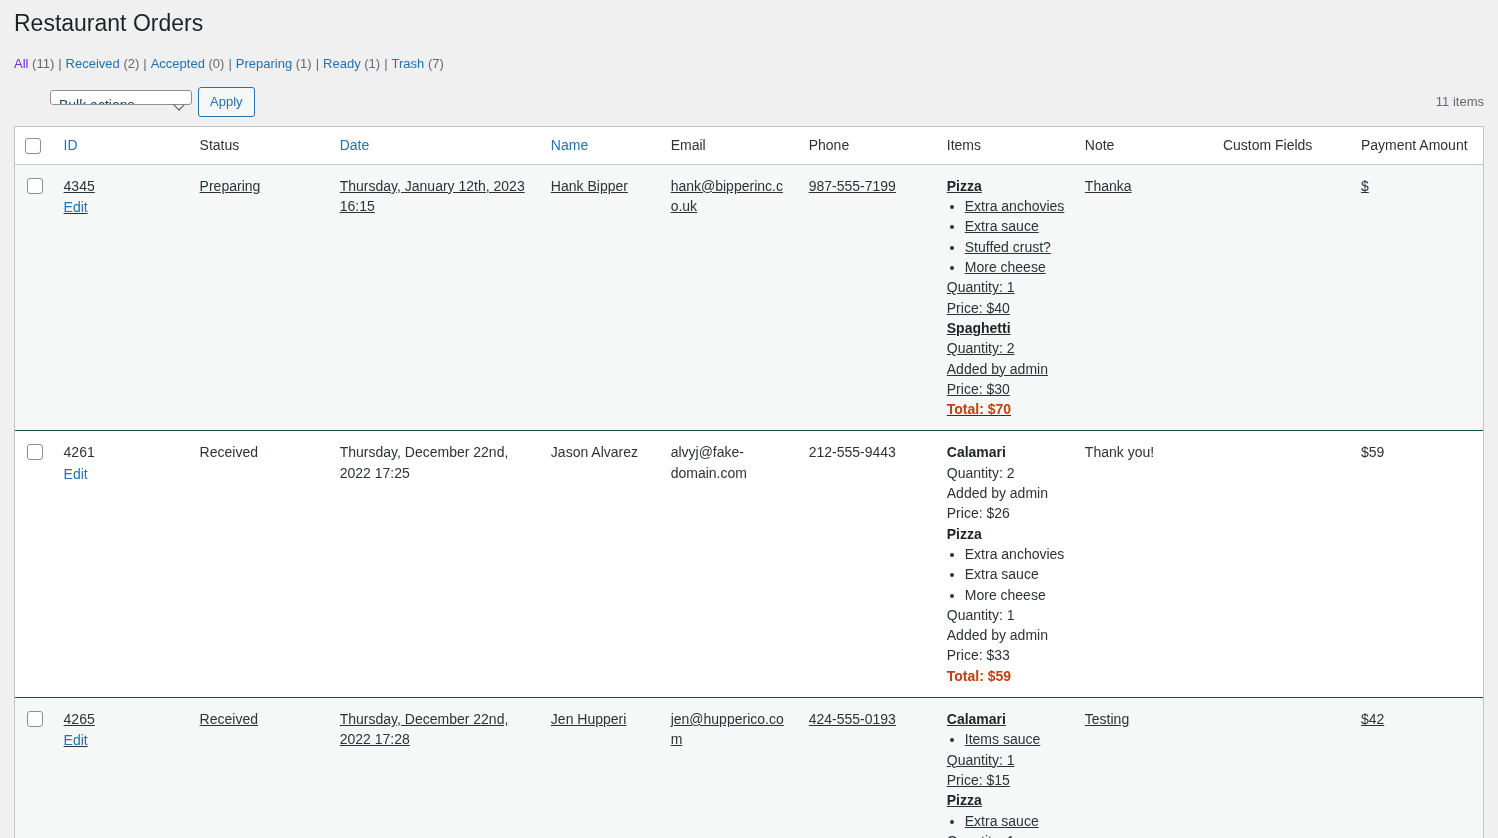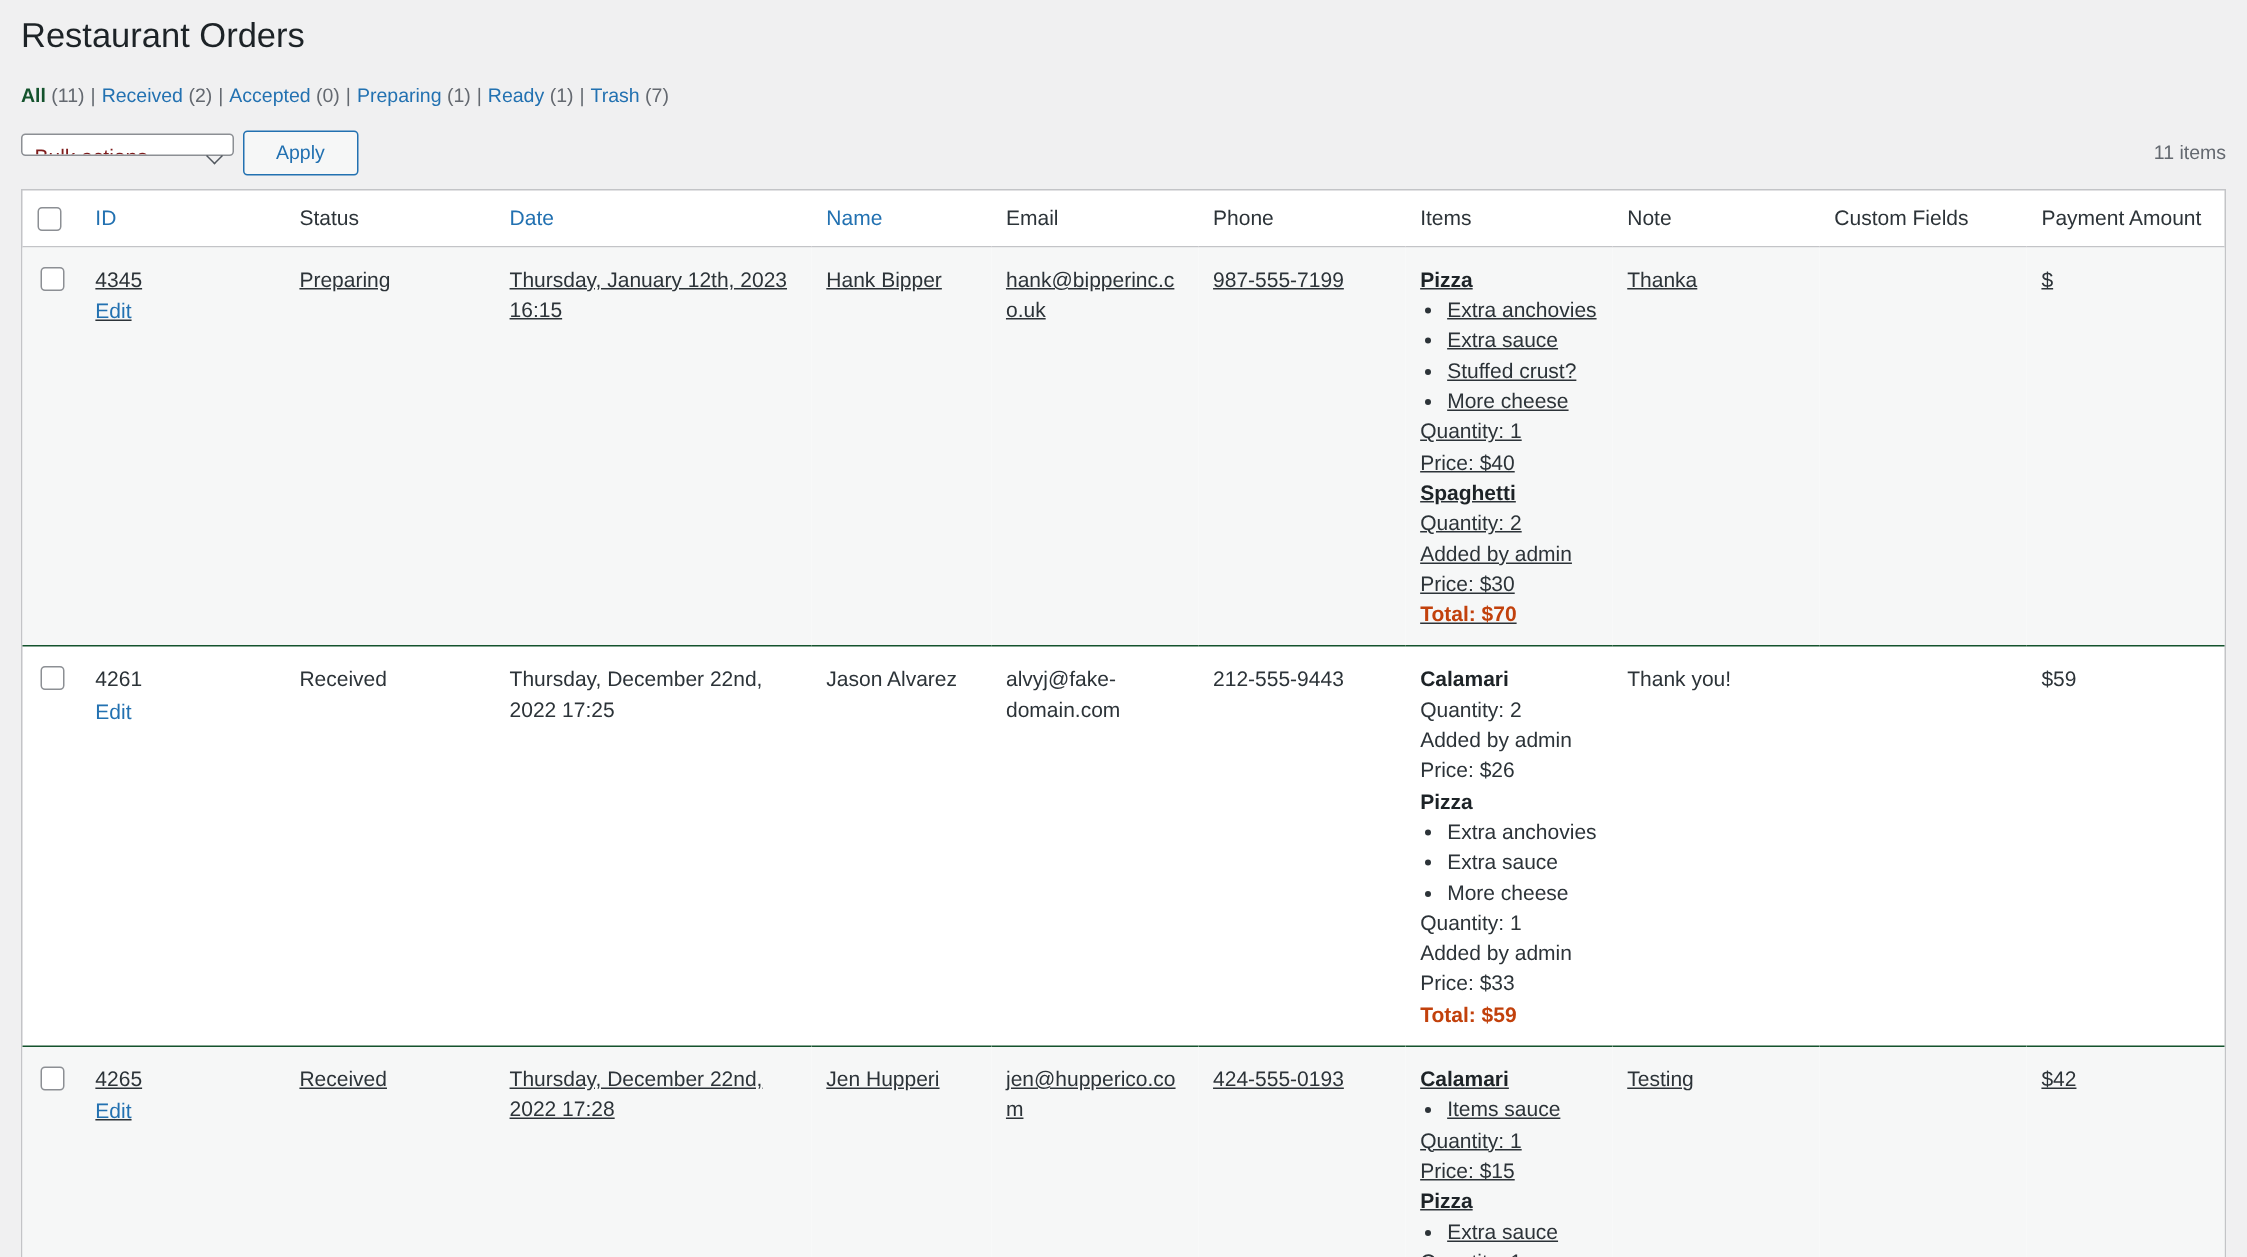--- a/index.html
+++ b/index.html
@@ -26,61 +26,62 @@
   .subsubsub {
     list-style: none;
     margin: 8px 0 0 0;
     padding: 0;
     font-size: 13px;
     line-height: 2;
     color: #646970;
   }
   .subsubsub li { display: inline-block; margin: 0; }
   .subsubsub a { color: #2271b1; text-decoration: none; }
-  .subsubsub a.current { color: #14532d; font-weight: 700; }
+  .subsubsub a.current { color: #6d28d9; font-weight: 400; }
   .subsubsub .sep { color: #646970; padding: 0 4px; }
   .subsubsub .count { color: #646970; }
 
   .tablenav {
     display: flex;
     align-items: center;
     justify-content: space-between;
     margin-top: 9px;
     height: 32px;
   }
   .actions { display: flex; align-items: center; gap: 6px; }
 
   select.bulk {
     appearance: none;
     -webkit-appearance: none;
     height: 15px;
     width: 142px;
     padding: 0 26px 0 8px;
     font-size: 14px;
     font-family: "Liberation Sans", sans-serif;
-    color: #7f1d1d;
+    color: #0c4a6e;
     background-color: #fff;
     border: 1px solid #8c8f94;
     border-radius: 3px;
     line-height: 28px;
+    margin-left: 36px;
   }
   .select-wrap { position: relative; display: inline-block; }
   .select-wrap .chev {
     position: absolute;
     right: 9px; top: 11px;
     width: 8px; height: 8px;
     border-right: 1.6px solid #50575e;
     border-bottom: 1.6px solid #50575e;
     transform: rotate(45deg);
     pointer-events: none;
   }
 
   .btn-apply {
     height: 30px;
-    padding: 0 21px;
+    padding: 0 11px;
     font-size: 13px;
     font-family: "Liberation Sans", sans-serif;
     color: #2271b1;
     background: #f6f7f7;
     border: 1px solid #2271b1;
     border-radius: 3px;
     cursor: pointer;
     line-height: 28px;
   }
 

